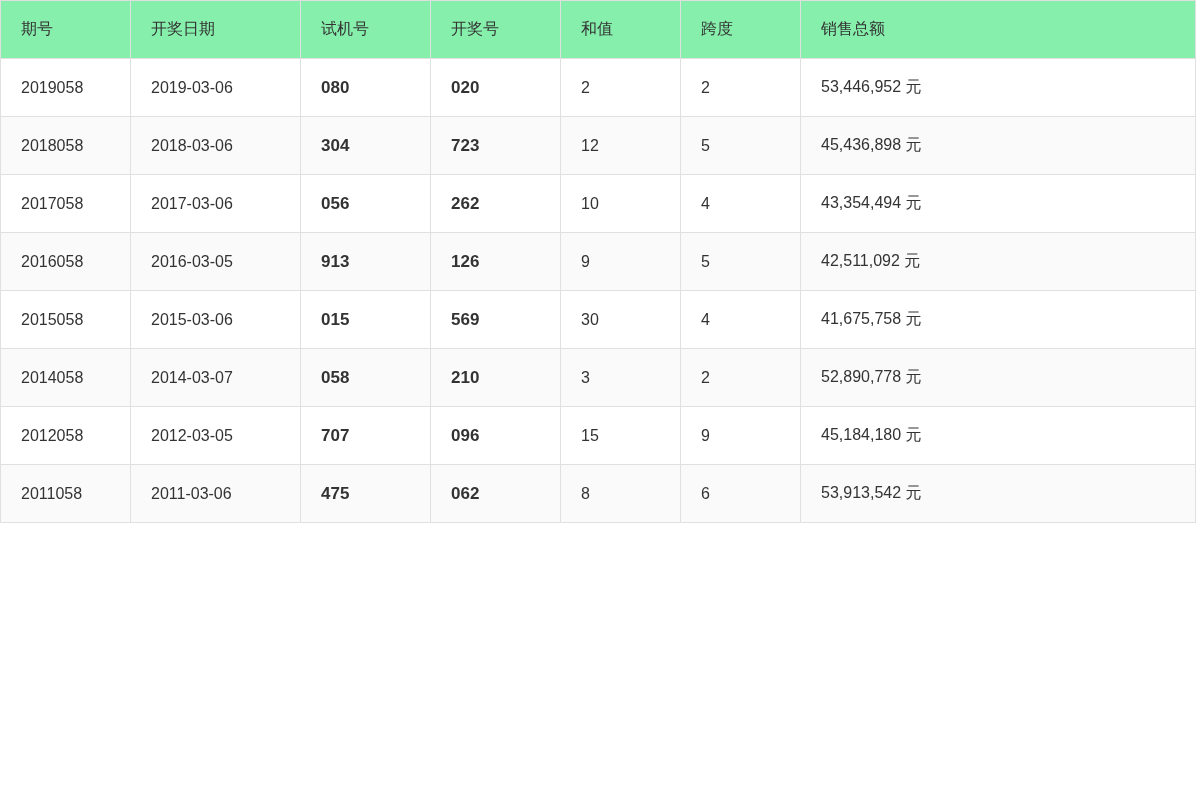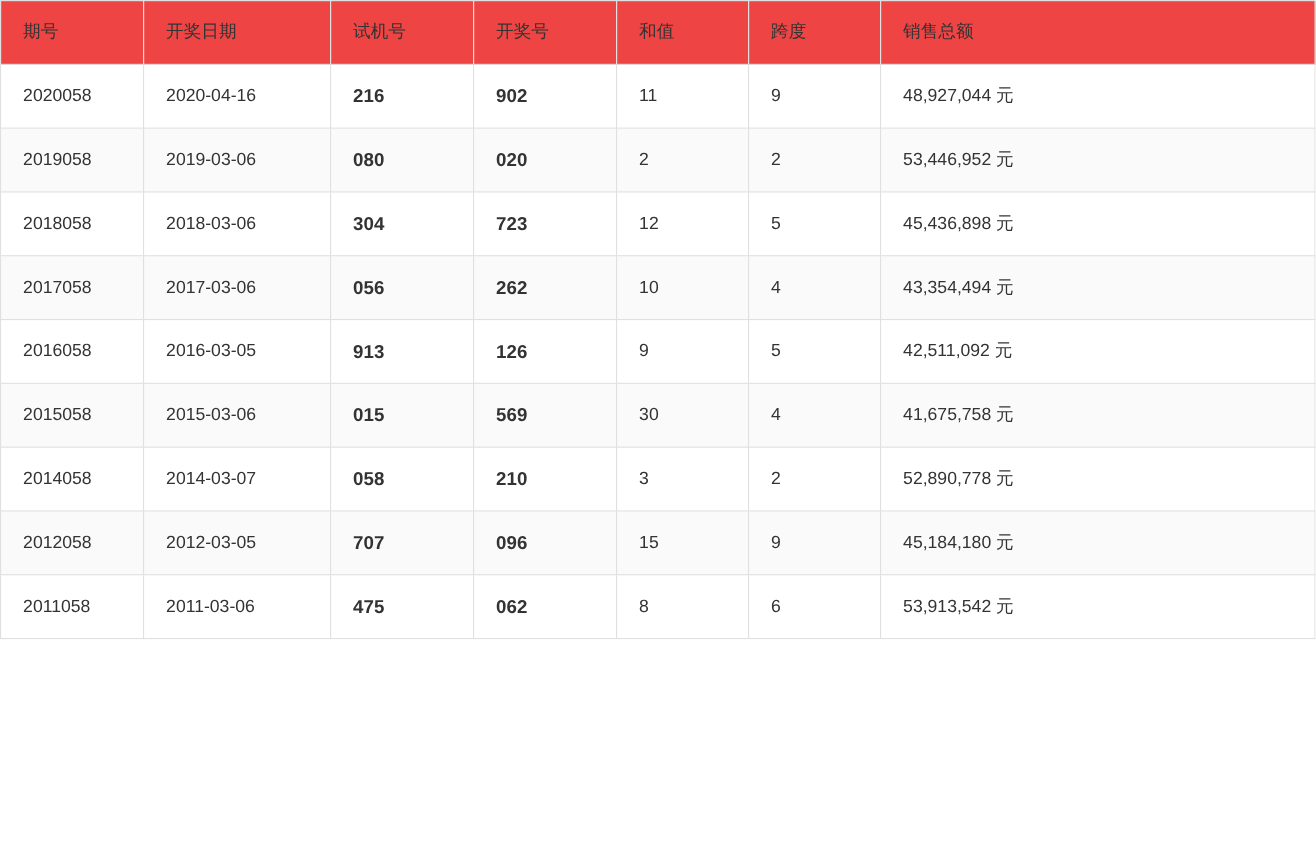--- a/index.html
+++ b/index.html
@@ -26,21 +26,21 @@
     th, td {
       border: 1px solid #e0e0e0;
       padding: 18px 20px;
       text-align: left;
       vertical-align: middle;
     }
 
     th {
       font-weight: normal;
       color: #333;
-      background: #ef4444;
+      background: #86efac;
       font-size: 16px;
     }
 
     tr:nth-child(even) td {
       background: #fafafa;
     }
 
     tr:nth-child(odd) td {
       background: #ffffff;
     }
@@ -71,29 +71,20 @@
       <th class="col-qihao">期号</th>
       <th class="col-date">开奖日期</th>
       <th class="col-shiji">试机号</th>
       <th class="col-kaijang">开奖号</th>
       <th class="col-hezhi">和值</th>
       <th class="col-kuadu">跨度</th>
       <th class="col-xiaoshou">销售总额</th>
     </tr>
   </thead>
   <tbody id="table-body">
-  <tr>
-        <td class="col-qihao">2020058</td>
-        <td class="col-date">2020-04-16</td>
-        <td class="col-shiji"><span class="bold-num">216</span></td>
-        <td class="col-kaijang"><span class="bold-num">902</span></td>
-        <td class="col-hezhi">11</td>
-        <td class="col-kuadu">9</td>
-        <td class="col-xiaoshou">48,927,044 元</td>
-      </tr>
       <tr>
         <td class="col-qihao">2019058</td>
         <td class="col-date">2019-03-06</td>
         <td class="col-shiji"><span class="bold-num">080</span></td>
         <td class="col-kaijang"><span class="bold-num">020</span></td>
         <td class="col-hezhi">2</td>
         <td class="col-kuadu">2</td>
         <td class="col-xiaoshou">53,446,952 元</td>
       </tr>
       <tr>

